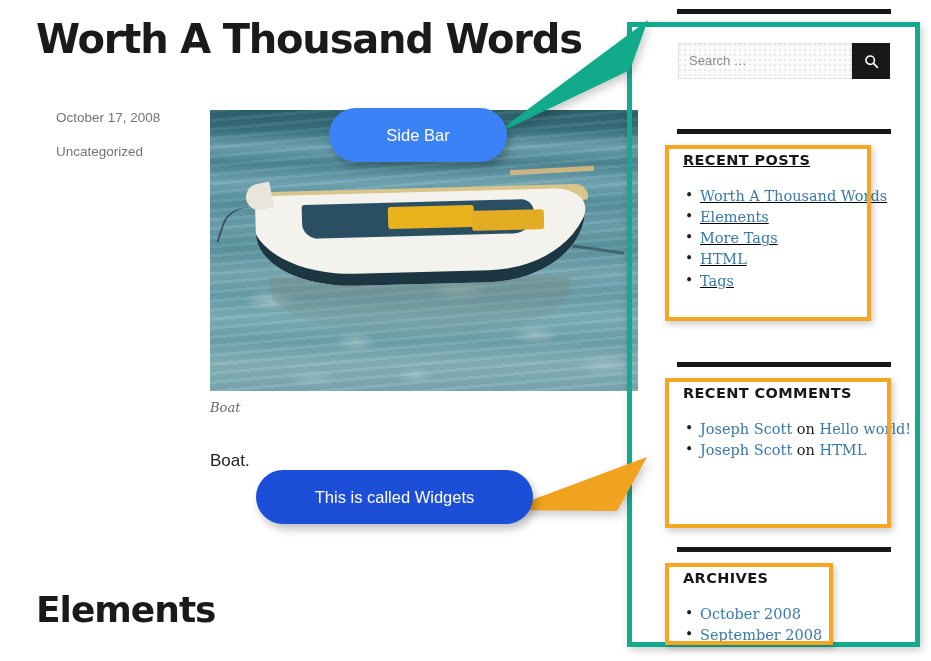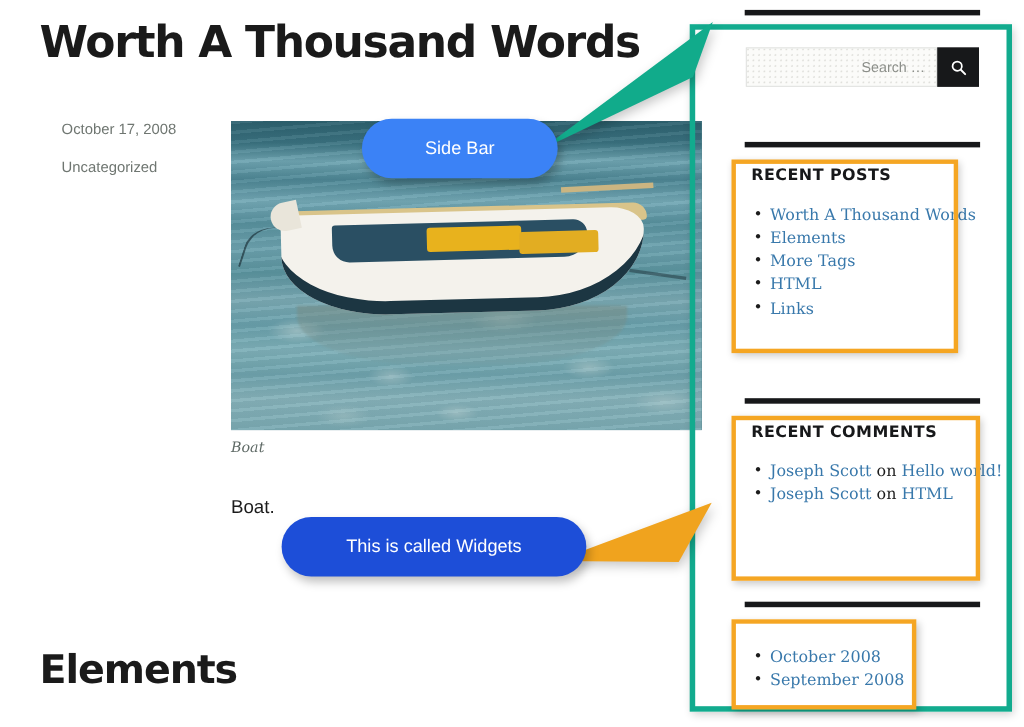--- a/index.html
+++ b/index.html
@@ -243,21 +243,20 @@
   .rule.r2 { top: 362px; }
   .rule.r3 { top: 547px; }
 
   .search-row {
     position: absolute;
     left: 33px;
     top: 43px;
     width: 212px;
     height: 36px;
     display: flex;
-    text-align: right;
   }
   .search-input {
     flex: 1;
     height: 36px;
     border: 1px solid #e1e3e0;
     background-color: #fbfbf9;
     background-image:
       radial-gradient(circle at 1px 1px, rgba(150,150,140,.30) 0.6px, transparent 0.9px);
     background-size: 5px 5px;
     font-family: "Liberation Sans", sans-serif;
@@ -411,40 +410,41 @@
     <div class="search-row">
       <div class="search-input">Search …</div>
       <div class="search-btn">
         <svg width="15" height="15" viewBox="0 0 16 16">
           <circle cx="6.6" cy="6.6" r="4.5" fill="none" stroke="#ffffff" stroke-width="1.7"></circle>
           <line x1="10.1" y1="10.1" x2="14.3" y2="14.3" stroke="#ffffff" stroke-width="1.9" stroke-linecap="round"></line>
         </svg>
       </div>
     </div>
 
-    <div class="widget" style="left:38px; top:152px; width:200px;">
+    <div class="widget" style="left:38px; top:152px; width:200px;text-decoration:underline;">
       <div class="widget-title">RECENT POSTS</div>
       <ul>
         <li><a href="#">Worth A Thousand Words</a></li>
         <li><a href="#">Elements</a></li>
         <li><a href="#">More Tags</a></li>
         <li><a href="#">HTML</a></li>
-        <li><a href="#">Links</a></li>
+        <li><a href="#">Tags</a></li>
       </ul>
     </div>
 
     <div class="widget" style="left:38px; top:385px; width:210px;">
       <div class="widget-title">RECENT COMMENTS</div>
       <ul>
         <li><a href="#">Joseph Scott</a> <span>on</span> <a href="#">Hello world!</a></li>
         <li><a href="#">Joseph Scott</a> <span>on</span> <a href="#">HTML</a></li>
       </ul>
     </div>
 
     <div class="widget" style="left:38px; top:570px; width:180px;">
+      <div class="widget-title">ARCHIVES</div>
       <ul>
         <li><a href="#">October 2008</a></li>
         <li><a href="#">September 2008</a></li>
       </ul>
     </div>
   </div>
 
   <div class="hl-teal"></div>
 
   <div class="hl-orange" style="left:665px; top:145px; width:206px; height:176px;"></div>

